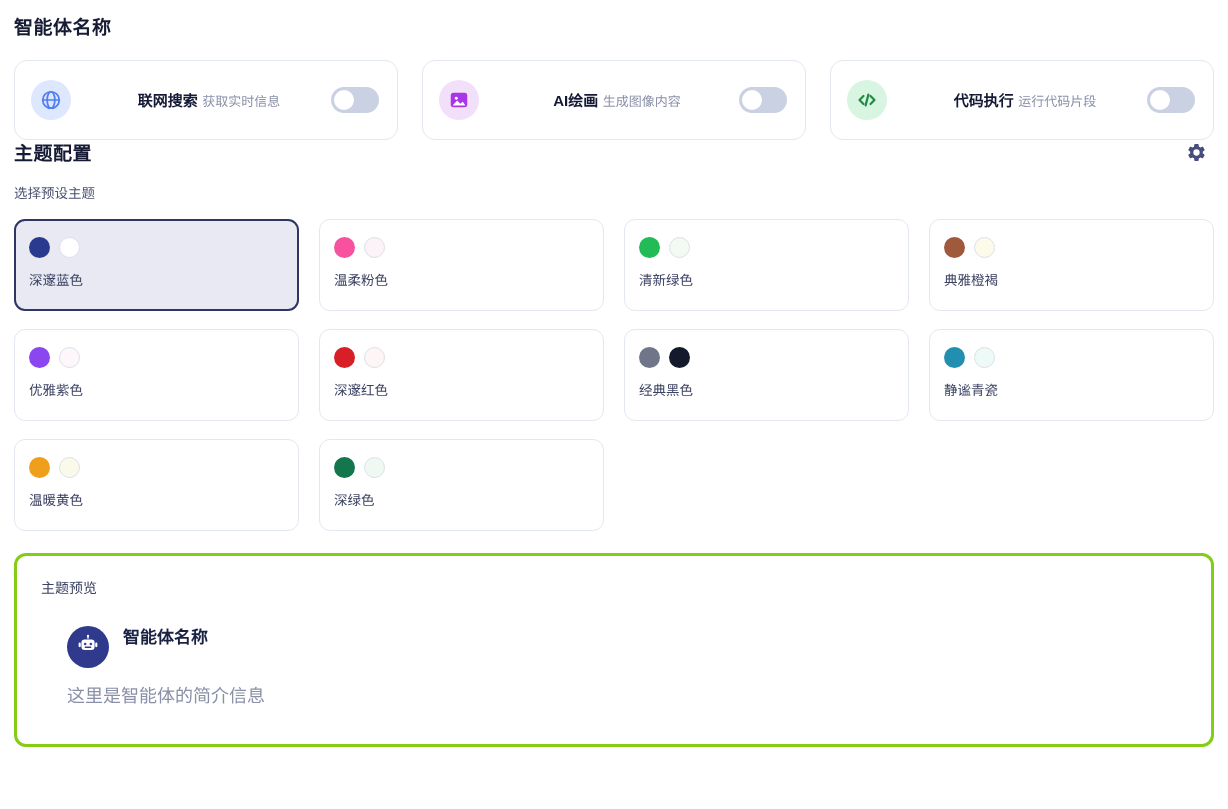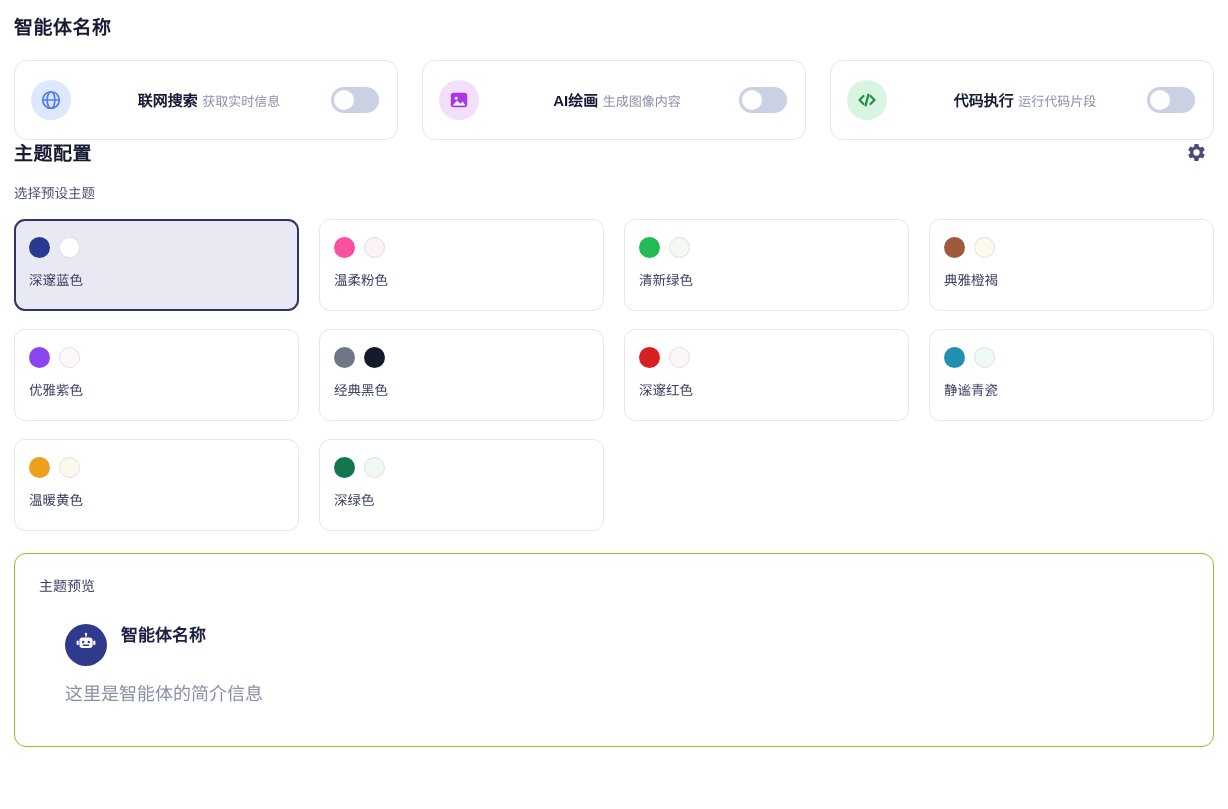--- a/index.html
+++ b/index.html
@@ -175,21 +175,21 @@
 
   .theme-card.empty {
     background: transparent;
     border: none;
     cursor: default;
   }
 
   
   .preview {
     margin-top: 22px;
-    border: 1px solid #84cc16;
+    border: 3px solid #84cc16;
     border-radius: 12px;
     background: #ffffff;
     height: 194px;
     padding: 22px 24px 0 24px;
   }
 
   .preview-label {
     font-size: 14px;
     color: #3c4263;
     line-height: 20px;
@@ -347,32 +347,32 @@
     <div class="theme-card">
       <div class="swatches">
         <span class="dot" style="background:#8b46f0;"></span>
         <span class="dot ring" style="background:#fdf7fc;"></span>
       </div>
       <div class="theme-name">优雅紫色</div>
     </div>
 
     <div class="theme-card">
       <div class="swatches">
+        <span class="dot" style="background:#d91f26;"></span>
+        <span class="dot ring" style="background:#fdf5f6;"></span>
+      </div>
+      <div class="theme-name">深邃红色</div>
+    </div>
+
+    <div class="theme-card">
+      <div class="swatches">
         <span class="dot" style="background:#6f7688;"></span>
         <span class="dot" style="background:#131a2b;"></span>
       </div>
       <div class="theme-name">经典黑色</div>
-    </div>
-
-    <div class="theme-card">
-      <div class="swatches">
-        <span class="dot" style="background:#d91f26;"></span>
-        <span class="dot ring" style="background:#fdf5f6;"></span>
-      </div>
-      <div class="theme-name">深邃红色</div>
     </div>
 
     <div class="theme-card">
       <div class="swatches">
         <span class="dot" style="background:#228fb0;"></span>
         <span class="dot ring" style="background:#eefaf7;"></span>
       </div>
       <div class="theme-name">静谧青瓷</div>
     </div>
 

